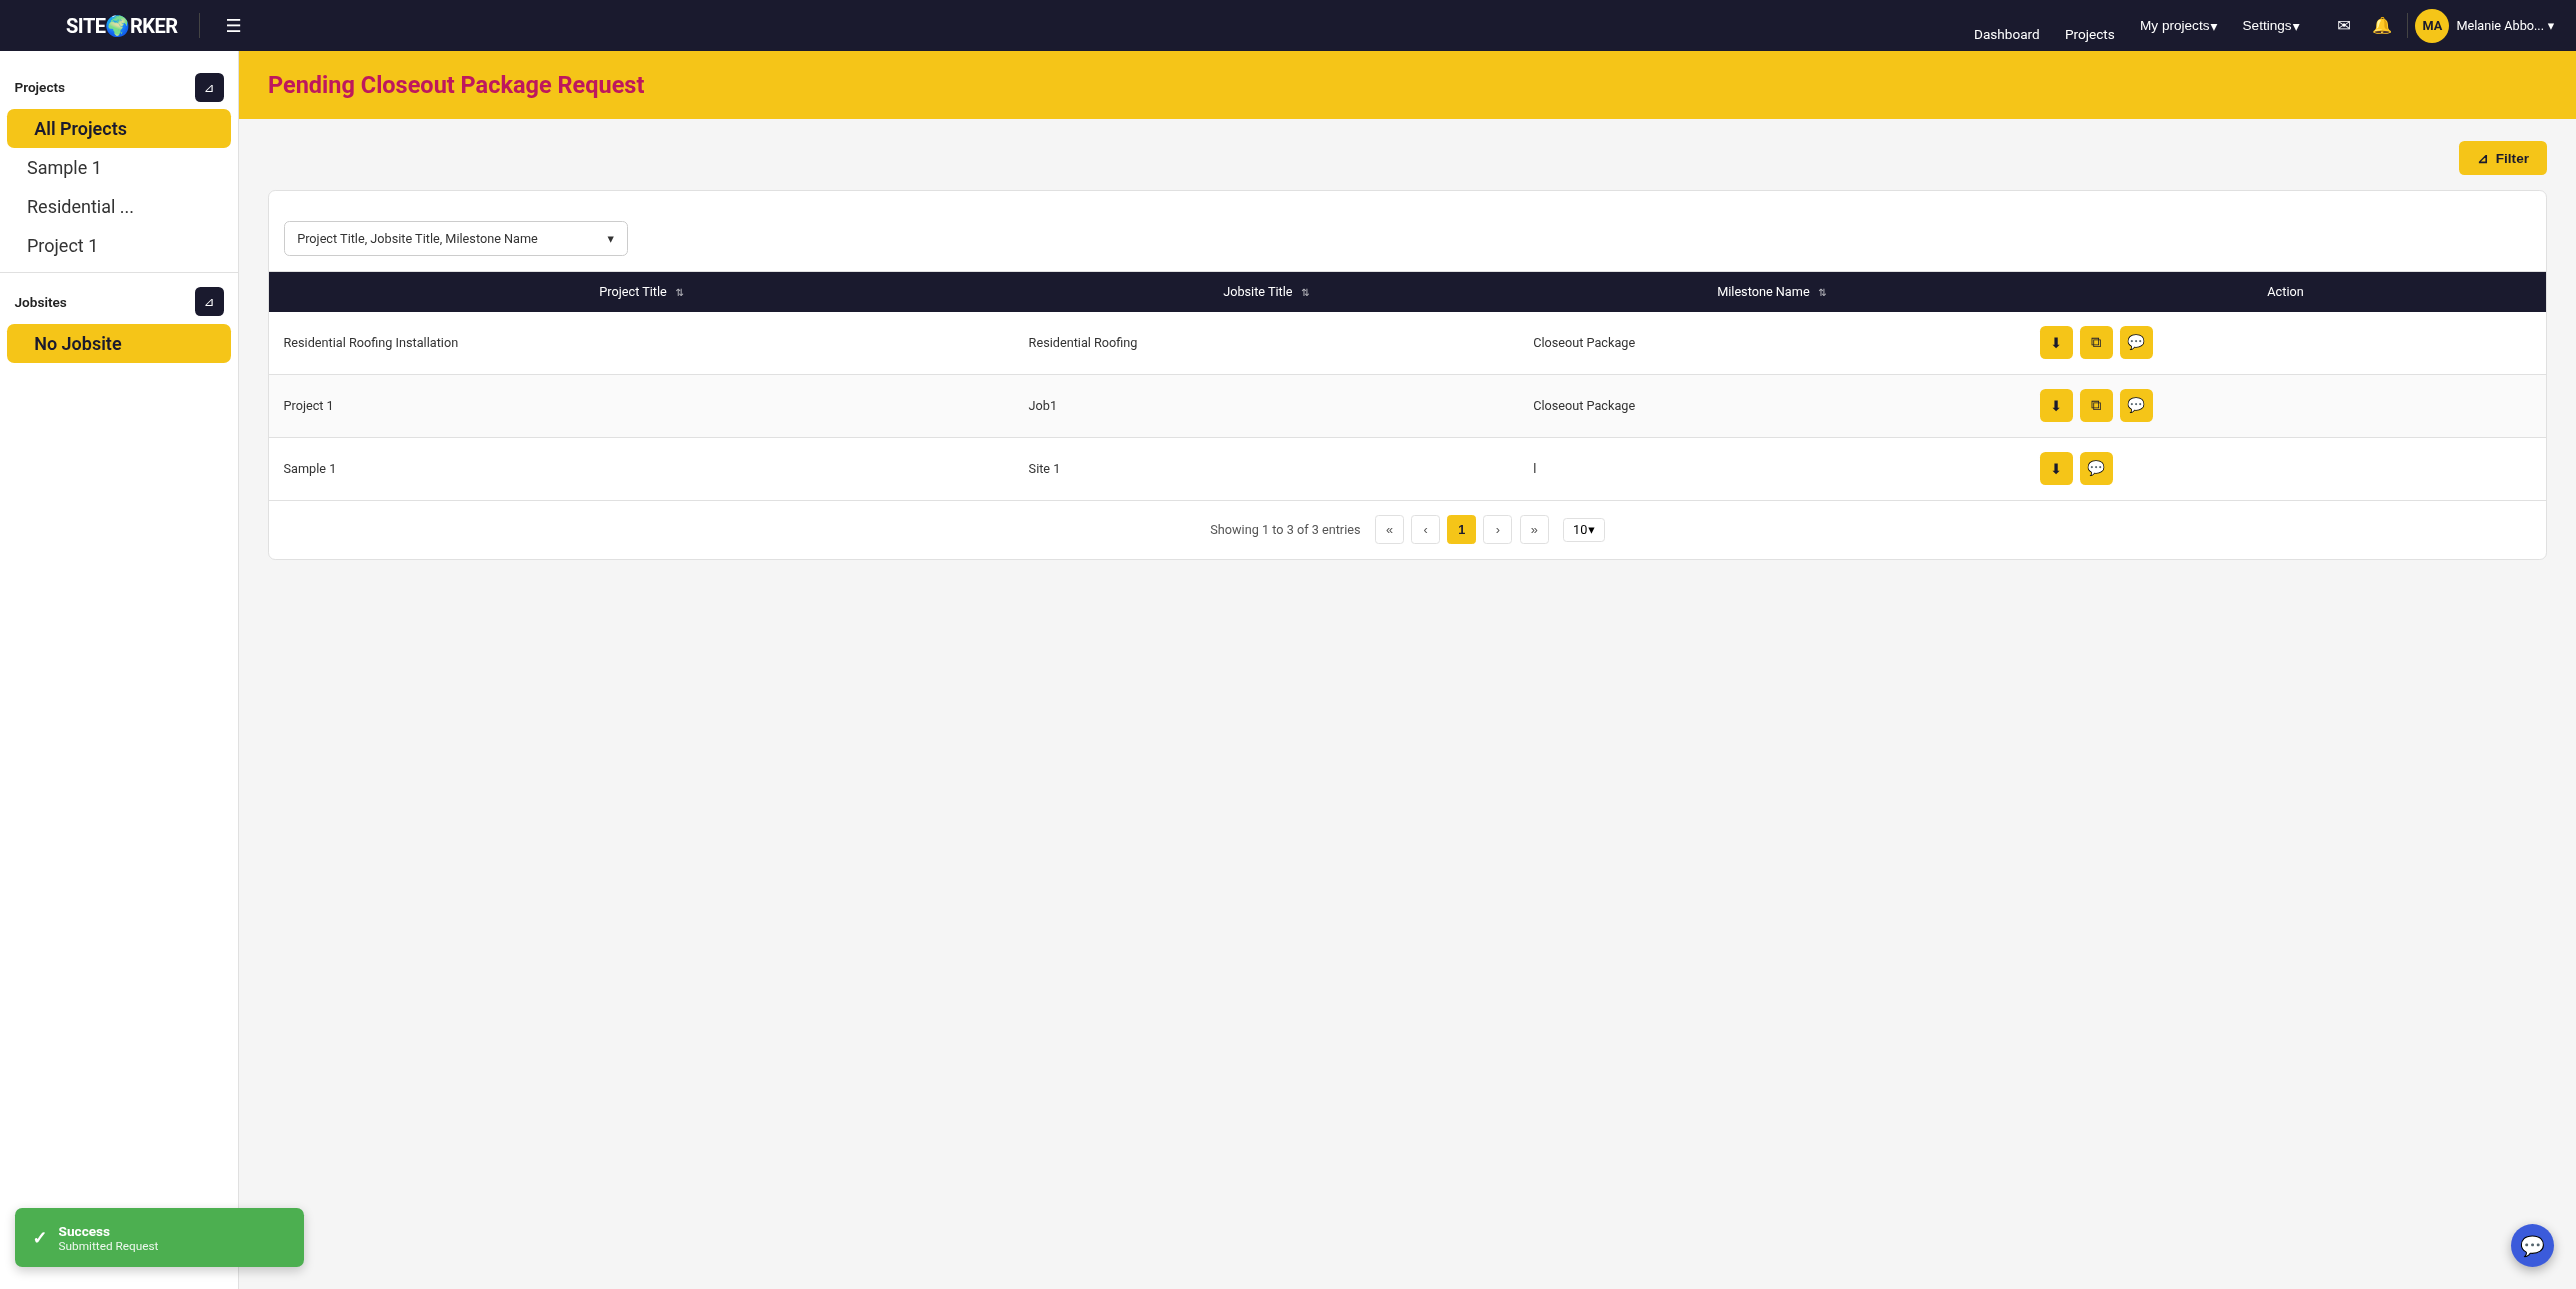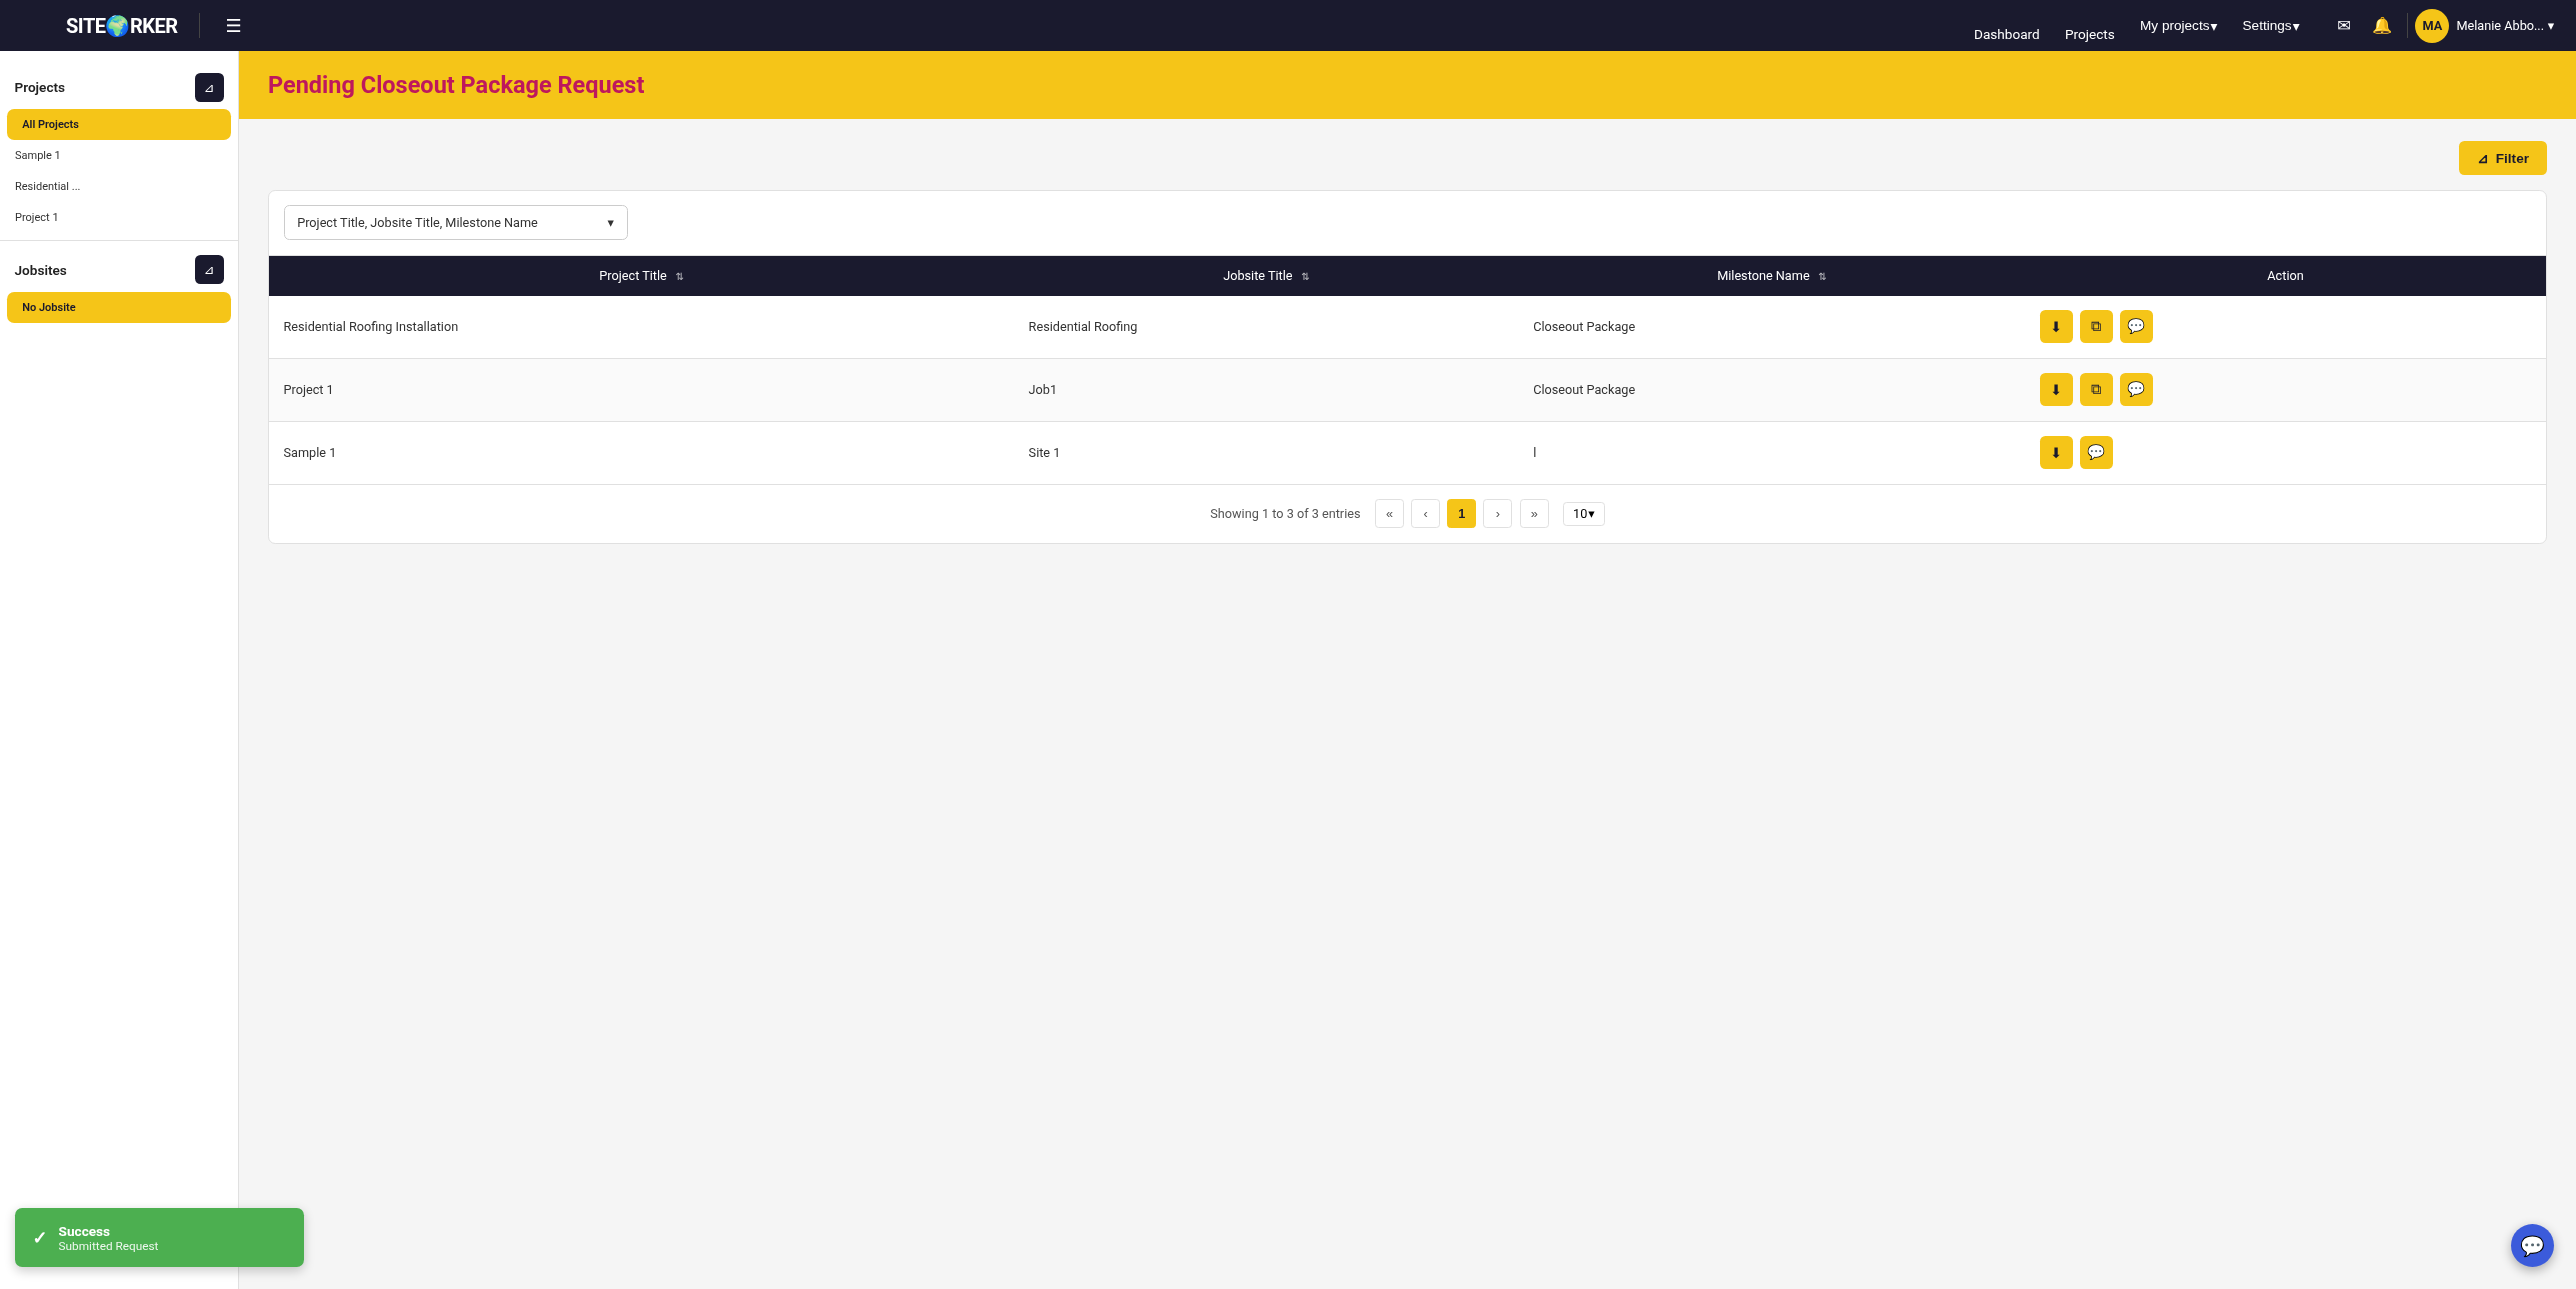--- a/index.html
+++ b/index.html
@@ -142,22 +142,22 @@
       border-radius: 5.4px;
       display: flex;
       align-items: center;
       justify-content: center;
       cursor: pointer;
       color: #fff;
       font-size: 12.7px;
       border: none;
     }
     .sidebar-item {
-      padding: 9px 15px;
-      font-size: 11px;
+      padding: 9px 27px;
+      font-size: 18px;
       color: #333;
       cursor: pointer;
       border-radius: 0;
     }
     .sidebar-item.active {
       background: #f5c518;
       color: #1a1a2e;
       font-weight: 600;
       border-radius: 7.2px;
       margin: 0 7.2px;
@@ -223,20 +223,21 @@
       align-items: center;
       justify-content: space-between;
       border: 0.9px solid #ccc;
       border-radius: 5.4px;
       padding: 9px 12.7px;
       width: 344px;
       cursor: pointer;
       font-size: 12.7px;
       color: #333;
       background: #fff;
+      margin-top: 16px;
     }
     table {
       width: 100%;
       border-collapse: collapse;
     }
     thead tr {
       background: #1a1a2e;
       color: #fff;
     }
     th {

